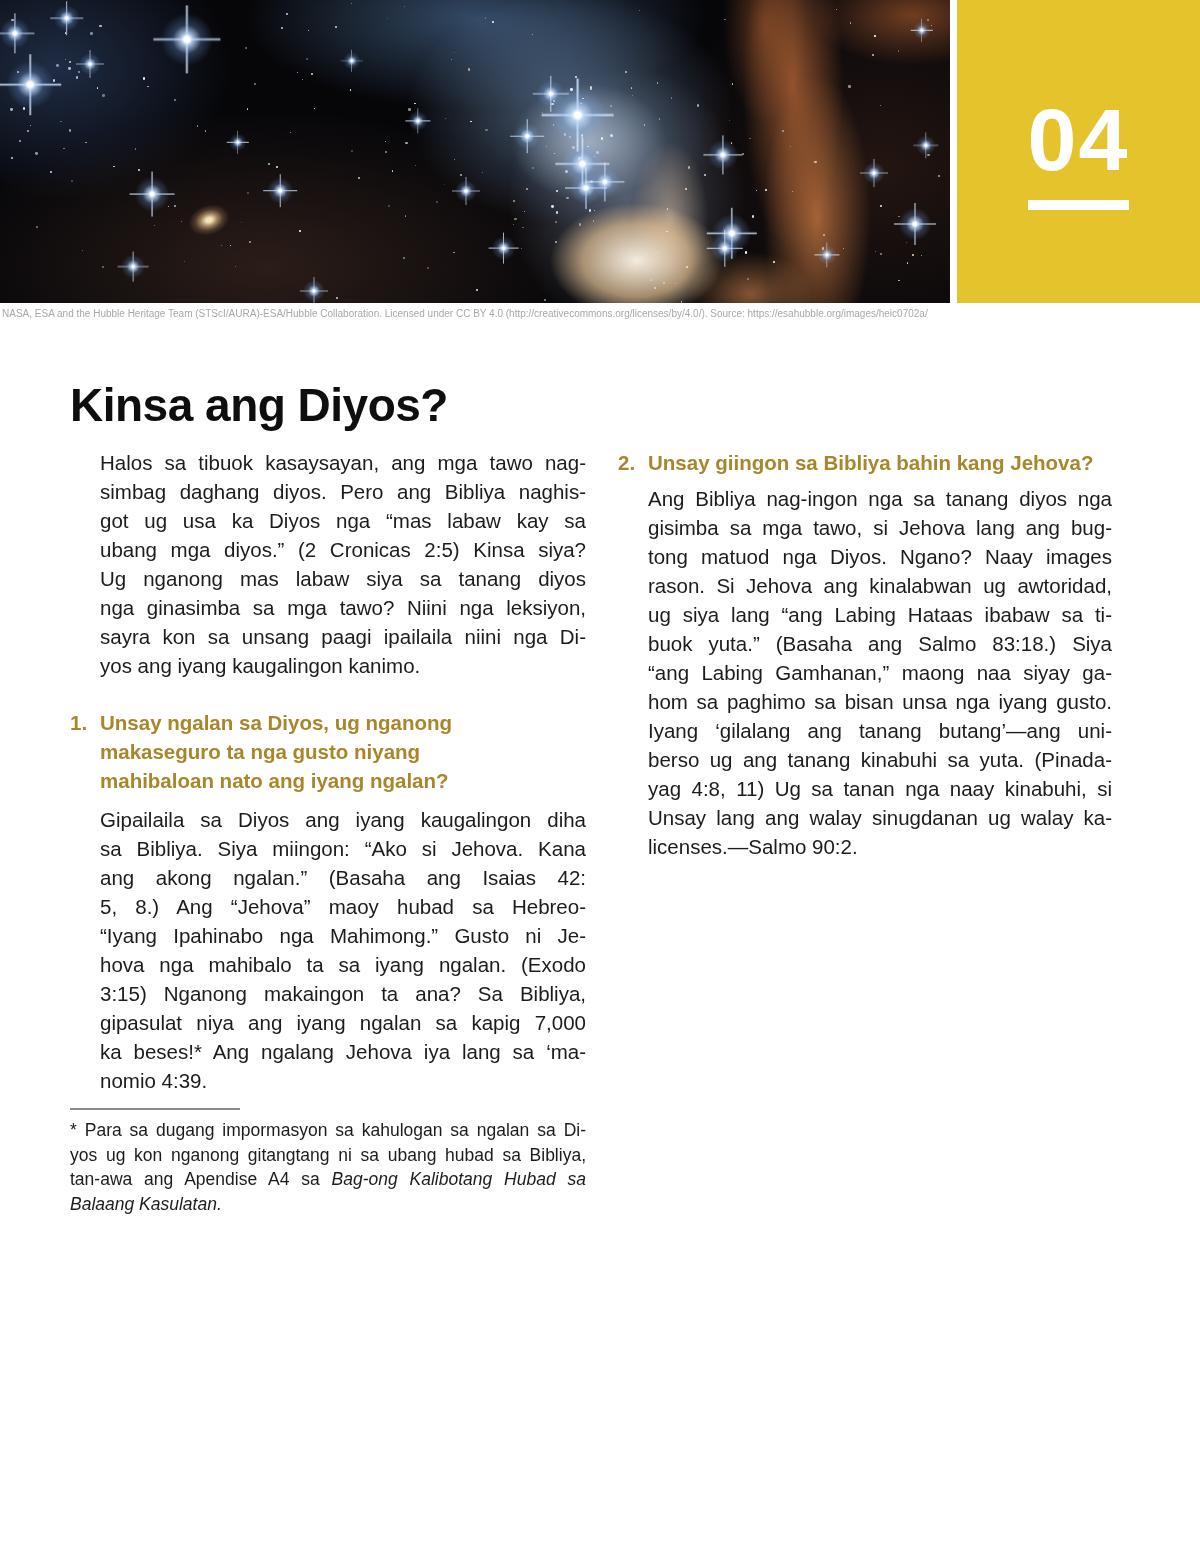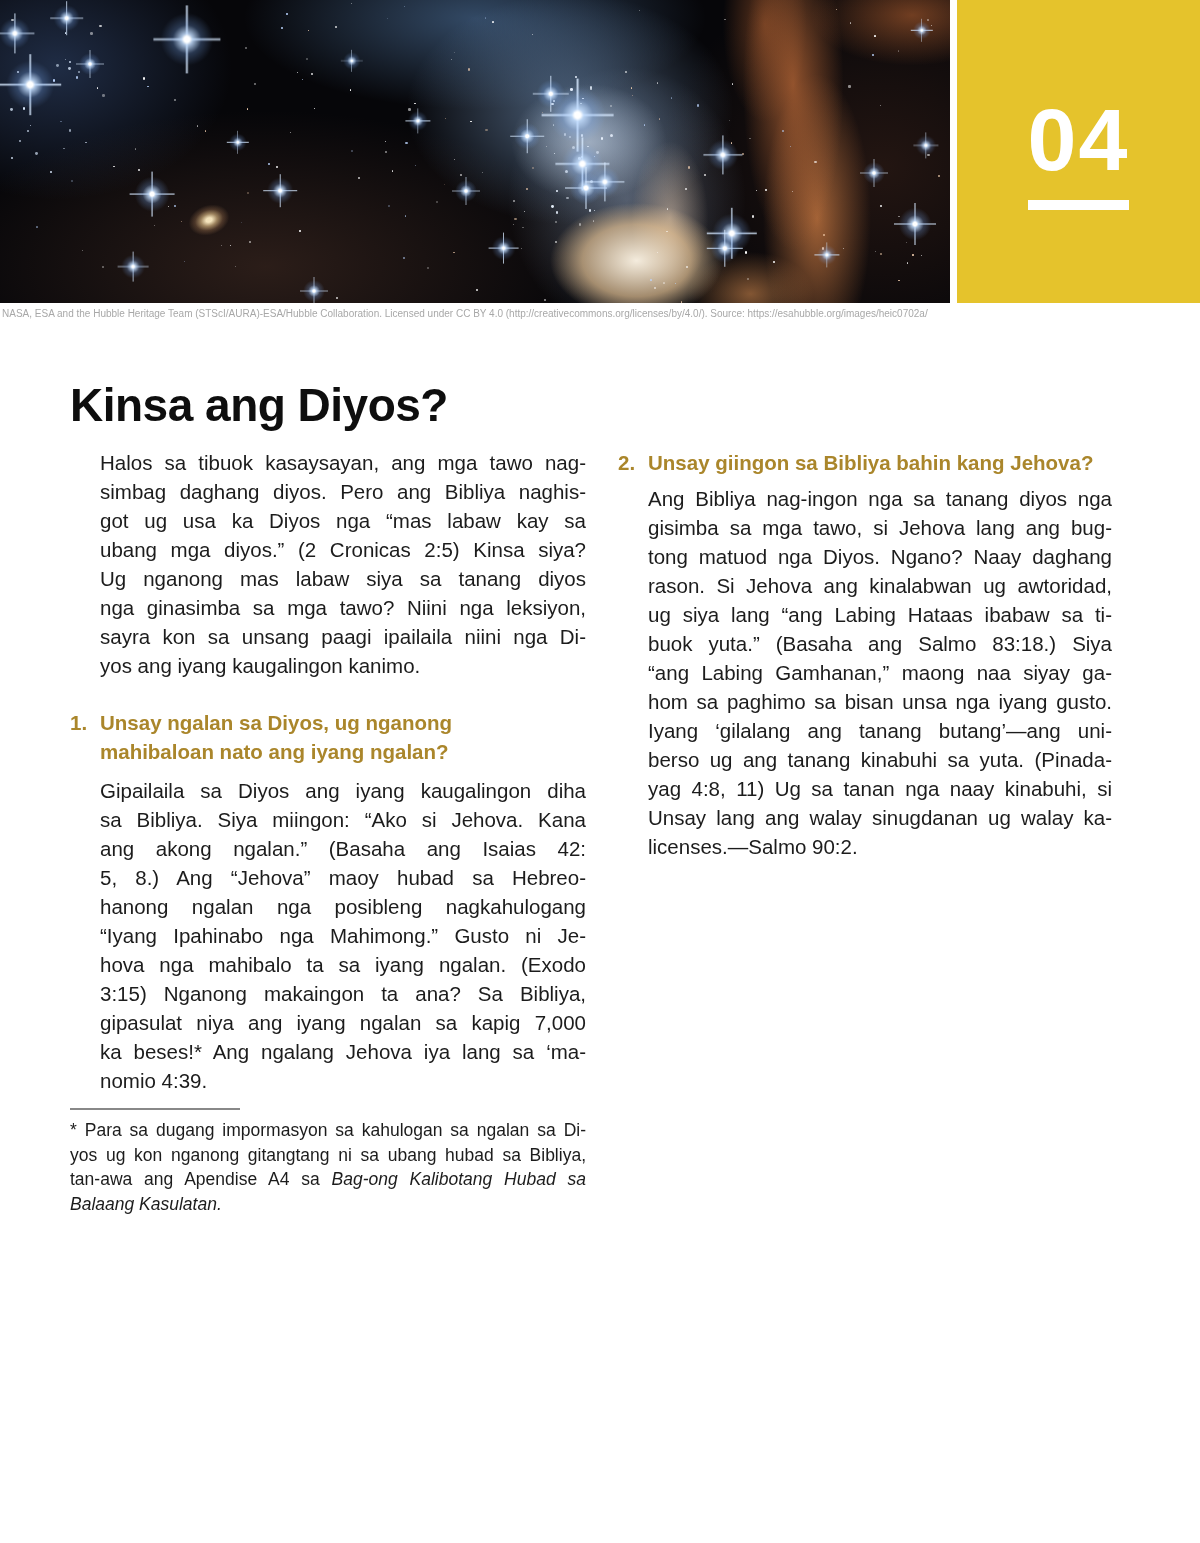--- a/index.html
+++ b/index.html
@@ -348,30 +348,30 @@
           <div class="ln">Ug nganong mas labaw siya sa tanang diyos</div>
           <div class="ln">nga ginasimba sa mga tawo? Niini nga leksiyon,</div>
           <div class="ln">sayra kon sa unsang paagi ipailaila niini nga Di-</div>
           <div class="ln ln-last">yos ang iyang kaugalingon kanimo.</div>
         </div>
 
       <div class="q-head">
         <span class="q-num">1.</span>
         <div>
             <div class="ln">Unsay ngalan sa Diyos, ug nganong</div>
+            <div class="ln">makaseguro ta nga gusto niyang</div>
             <div class="ln ln-last">mahibaloan nato ang iyang ngalan?</div>
           </div>
       </div>
 
       <div class="just indent q-body">
           <div class="ln">Gipailaila sa Diyos ang iyang kaugalingon diha</div>
           <div class="ln">sa Bibliya. Siya miingon: <b>“Ako si Jehova. Kana</b></div>
           <div class="ln"><b>ang akong ngalan.”</b> (Basaha ang Isaias 42:</div>
           <div class="ln">5, 8.) Ang “Jehova” maoy hubad sa Hebreo-</div>
-          <div class="ln">hanong ngalan nga posibleng nagkahulogang</div>
           <div class="ln">“Iyang Ipahinabo nga Mahimong.” Gusto ni Je-</div>
           <div class="ln">hova nga mahibalo ta sa iyang ngalan. (Exodo</div>
           <div class="ln">3:15) Nganong makaingon ta ana? Sa Bibliya,</div>
           <div class="ln">gipasulat niya ang iyang ngalan sa kapig 7,000</div>
           <div class="ln">ka beses!* Ang ngalang Jehova iya lang sa ‘ma-</div>
           <div class="ln ln-last">nomio 4:39.</div>
         </div>
 
       <hr class="fn-rule">
 
@@ -387,21 +387,21 @@
       <div class="q-head q-head-first">
         <span class="q-num">2.</span>
         <div>
             <div class="ln ln-last">Unsay giingon sa Bibliya bahin kang Jehova?</div>
           </div>
       </div>
 
       <div class="just indent q2-body">
           <div class="ln">Ang Bibliya nag-ingon nga sa tanang diyos nga</div>
           <div class="ln">gisimba sa mga tawo, si Jehova lang ang bug-</div>
-          <div class="ln">tong matuod nga Diyos. Ngano? Naay daghang</div>
+          <div class="ln">tong matuod nga Diyos. Ngano? Naay images</div>
           <div class="ln">rason. Si Jehova ang kinalabwan ug awtoridad,</div>
           <div class="ln">ug siya lang <b>“ang Labing Hataas ibabaw sa ti-</b></div>
           <div class="ln"><b>buok yuta.”</b> (Basaha ang Salmo 83:18.) Siya</div>
           <div class="ln">“ang Labing Gamhanan,” maong naa siyay ga-</div>
           <div class="ln">hom sa paghimo sa bisan unsa nga iyang gusto.</div>
           <div class="ln">Iyang ‘gilalang ang tanang butang’—ang uni-</div>
           <div class="ln">berso ug ang tanang kinabuhi sa yuta. (Pinada-</div>
           <div class="ln">yag 4:8, 11) Ug sa tanan nga naay kinabuhi, si</div>
           <div class="ln">Unsay lang ang walay sinugdanan ug walay ka-</div>
           <div class="ln ln-last">licenses.—Salmo 90:2.</div>

